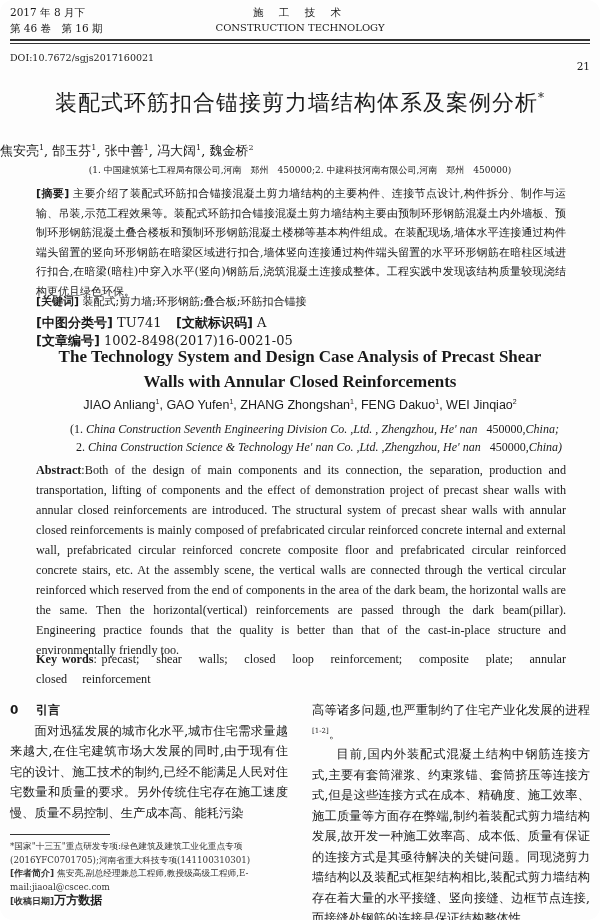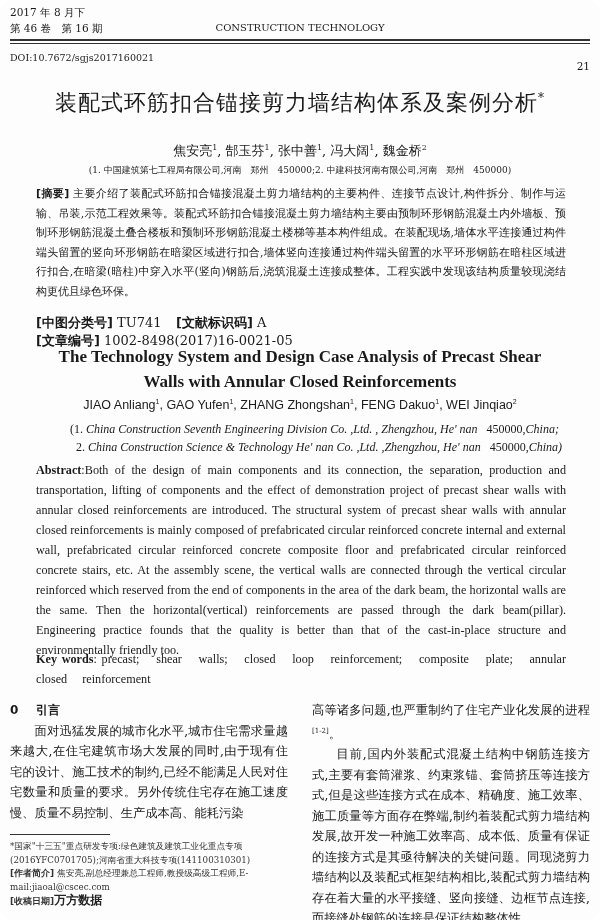--- a/index.html
+++ b/index.html
@@ -9,21 +9,21 @@
   .hdr{position:absolute;left:10px;right:10px;top:6px;height:40px;font-size:10.5px;}
   .hdr .l1{position:absolute;left:0;top:0;}
   .hdr .l2{position:absolute;left:0;top:16px;}
   .hdr .c1{position:absolute;left:0;right:0;top:0;text-align:center;letter-spacing:6px;}
   .hdr .c2{position:absolute;left:0;right:0;top:16px;text-align:center;font-size:10px;}
   .hdr .pg{position:absolute;right:0;top:16px;margin-top:38px;}
   .rule{position:absolute;left:10px;right:10px;top:39px;border-top:2px solid #333;height:2px;border-bottom:1px solid #333;}
   .doi{position:absolute;left:10px;top:52px;font-size:9.5px;}
   .title-cn{position:absolute;left:0;right:0;top:88px;text-align:center;font-size:22px;letter-spacing:1px;}
   .title-cn sup{font-size:12px;}
-  .authors-cn{position:absolute;left:0;right:0;top:142px;text-align:center;font-size:13px;}
+  .authors-cn{position:absolute;left:0;right:0;top:142px;font-size:13px;}
   .authors-cn sup{font-size:8px;}
   .aff-cn{position:absolute;left:0;right:0;top:164px;text-align:center;font-size:9px;}
   .abs-cn{position:absolute;left:36px;width:530px;top:184px;font-size:11px;line-height:19.5px;text-align:justify;}
   .lbl{font-family:"DejaVu Sans","Liberation Sans",sans-serif;font-weight:bold;}
   .kw-cn{position:absolute;left:36px;top:294px;font-size:11px;}
   .cls-row{position:absolute;left:36px;top:314px;font-size:13px;width:530px;}
   .cls-row span.blk{display:inline-block;}
   .title-en{position:absolute;left:0;right:0;top:344px;text-align:center;font-size:17px;font-weight:bold;line-height:25px;font-family:"Liberation Serif","DejaVu Serif",serif;}
   .authors-en{position:absolute;left:0;right:0;top:398px;text-align:center;font-size:12.5px;font-family:"Liberation Sans","DejaVu Sans",sans-serif;}
   .authors-en sup{font-size:7px;}
@@ -45,40 +45,42 @@
   sup.ref{font-size:7px;}
 </style>
 </head>
 <body>
 
 <div class="page">
 
   <div class="hdr">
     <div class="l1">2017 年 8 月下</div>
     <div class="l2">第 46 卷　第 16 期</div>
+    <div class="c1">施 工 技 术</div>
     <div class="c2">CONSTRUCTION TECHNOLOGY</div>
     <div class="pg">21</div>
   </div>
   <div class="rule"></div>
 
   <div class="doi">DOI:10.7672/sgjs2017160021</div>
 
   <div class="title-cn"><span>装配式环筋扣合锚接剪力墙结构体系及案例分析</span><sup>*</sup></div>
 
   <div class="authors-cn">
     <span>焦安亮</span><sup>1</sup>,
     <span>郜玉芬</span><sup>1</sup>,
     <span>张中善</span><sup>1</sup>,
     <span>冯大阔</span><sup>1</sup>,
     <span>魏金桥</span><sup>2</sup>
   </div>
   <div class="aff-cn">(1. 中国建筑第七工程局有限公司,河南　郑州　450000;2. 中建科技河南有限公司,河南　郑州　450000)</div>
 
   <div class="abs-cn"><span class="lbl">[摘要]</span> <span>主要介绍了装配式环筋扣合锚接混凝土剪力墙结构的主要构件、连接节点设计,构件拆分、制作与运输、吊装,示范工程效果等。装配式环筋扣合锚接混凝土剪力墙结构主要由预制环形钢筋混凝土内外墙板、预制环形钢筋混凝土叠合楼板和预制环形钢筋混凝土楼梯等基本构件组成。在装配现场,墙体水平连接通过构件端头留置的竖向环形钢筋在暗梁区域进行扣合,墙体竖向连接通过构件端头留置的水平环形钢筋在暗柱区域进行扣合,在暗梁(暗柱)中穿入水平(竖向)钢筋后,浇筑混凝土连接成整体。工程实践中发现该结构质量较现浇结构更优且绿色环保。</span></div>
 
+  <div class="kw-cn"><span class="lbl">[关键词]</span> <span>装配式;剪力墙;环形钢筋;叠合板;环筋扣合锚接</span></div>
 
   <div class="cls-row">
     <span class="blk" style="width:140px"><span class="lbl">[中图分类号]</span> <span>TU741</span></span><span class="blk" style="width:150px"><span class="lbl">[文献标识码]</span> <span>A</span></span><span class="blk"><span class="lbl">[文章编号]</span> <span>1002-8498(2017)16-0021-05</span></span>
   </div>
 
   <div class="title-en">
     <div>The Technology System and Design Case Analysis of Precast Shear</div>
     <div>Walls with Annular Closed Reinforcements</div>
   </div>
 

